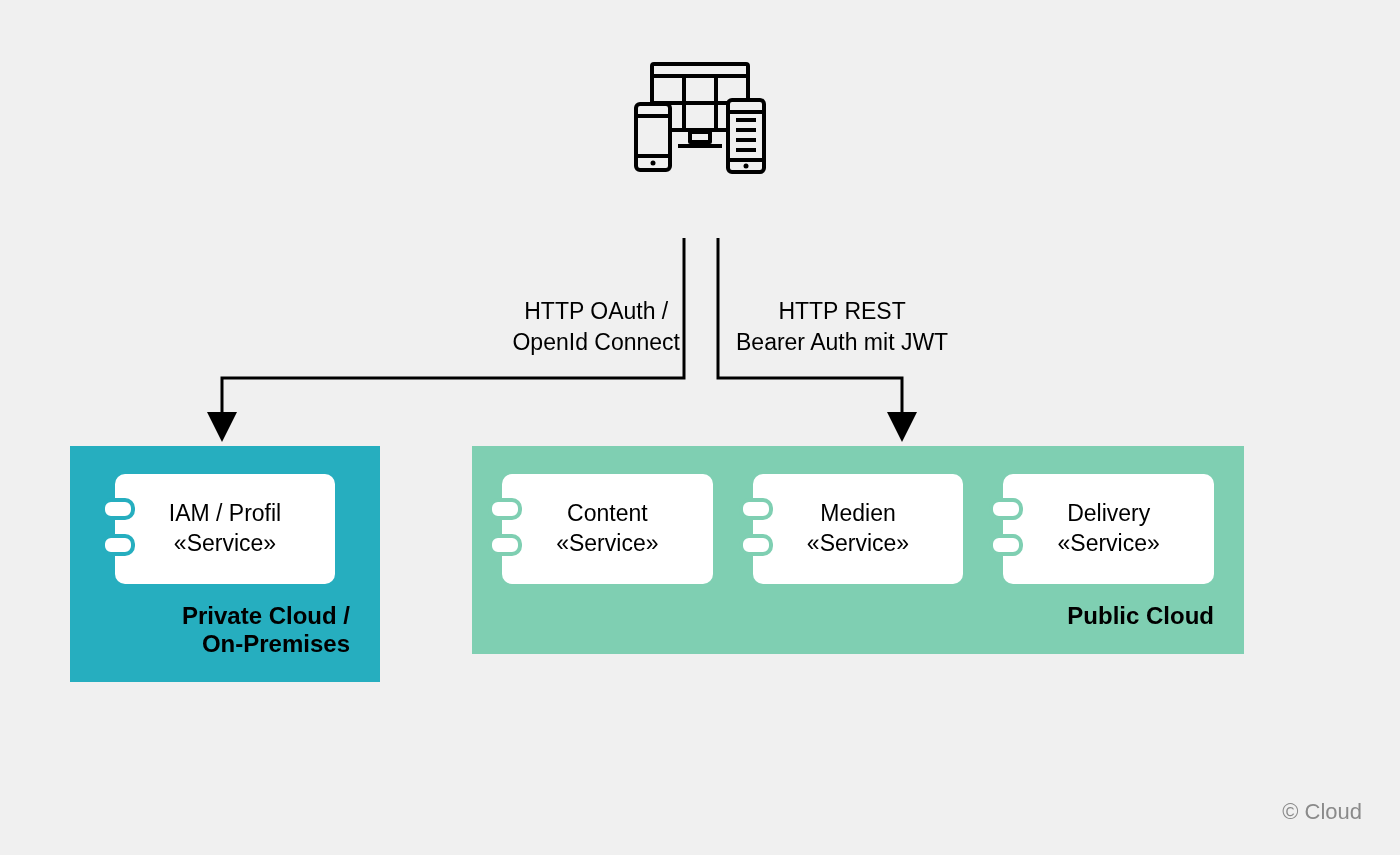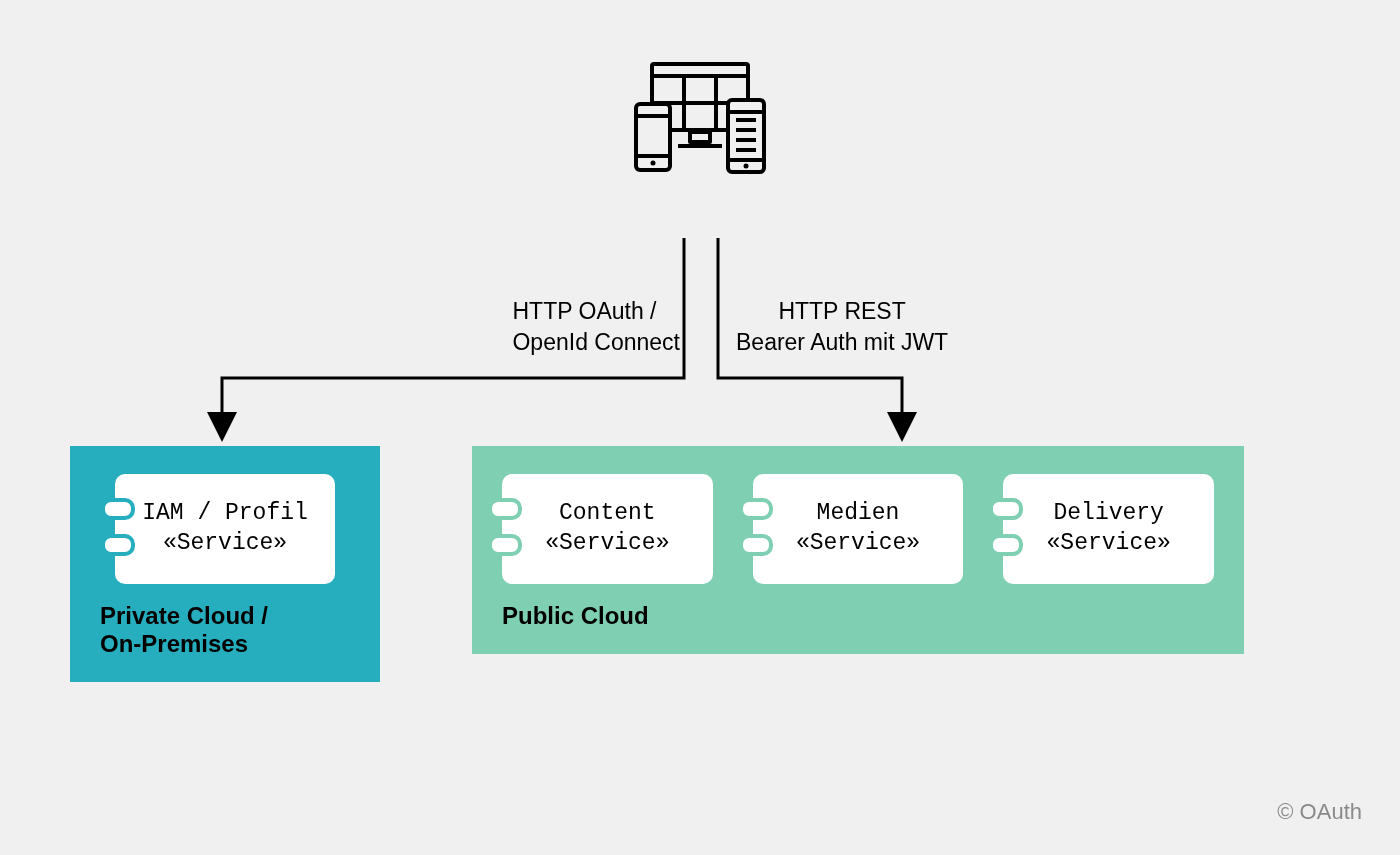--- a/index.html
+++ b/index.html
@@ -42,21 +42,21 @@
   }
   .conn-label {
     position: absolute;
     font-size: 23px;
     color: #000;
     line-height: 1.35;
   }
   .conn-left {
     top: 296px;
     right: 720px;
-    text-align: left;
+    text-align: center;
   }
   .conn-right {
     top: 296px;
     left: 736px;
     text-align: center;
   }
   .cloud-box {
     position: absolute;
     top: 446px;
     padding: 28px 30px 24px 30px;
@@ -65,21 +65,21 @@
     left: 70px;
     width: 310px;
     background: #26aebf;
   }
   .cloud-public {
     left: 472px;
     width: 772px;
     background: #7fcfb2;
   }
   .cloud-title {
-    text-align: left;
+    text-align: right;
     font-size: 24px;
     font-weight: 600;
     margin-top: 18px;
     color: #000;
   }
   .services-row {
     display: flex;
     gap: 40px;
     justify-content: center;
   }
@@ -89,21 +89,20 @@
     border-radius: 10px;
     width: 220px;
     height: 110px;
     display: flex;
     flex-direction: column;
     align-items: center;
     justify-content: center;
     font-size: 23px;
     font-weight: 500;
     line-height: 1.3;
-    font-family: Liberation Mono, monospace;
   }
   .service .line1 { display:block; }
   .service .line2 { display:block; }
   .notch {
     position: absolute;
     left: -14px;
     width: 34px;
     height: 22px;
     background: #fff;
     border-radius: 10px;
@@ -209,15 +208,15 @@
       <div class="service">
         <div class="notch n1"></div>
         <div class="notch n2"></div>
         <span class="line1">Delivery</span>
         <span class="line2">«Service»</span>
       </div>
     </div>
     <div class="cloud-title">Public Cloud</div>
   </div>
 
-  <div class="copyright">© OAuth</div>
+  <div class="copyright">© Cloud</div>
 
 </div>
 
 </body></html>

